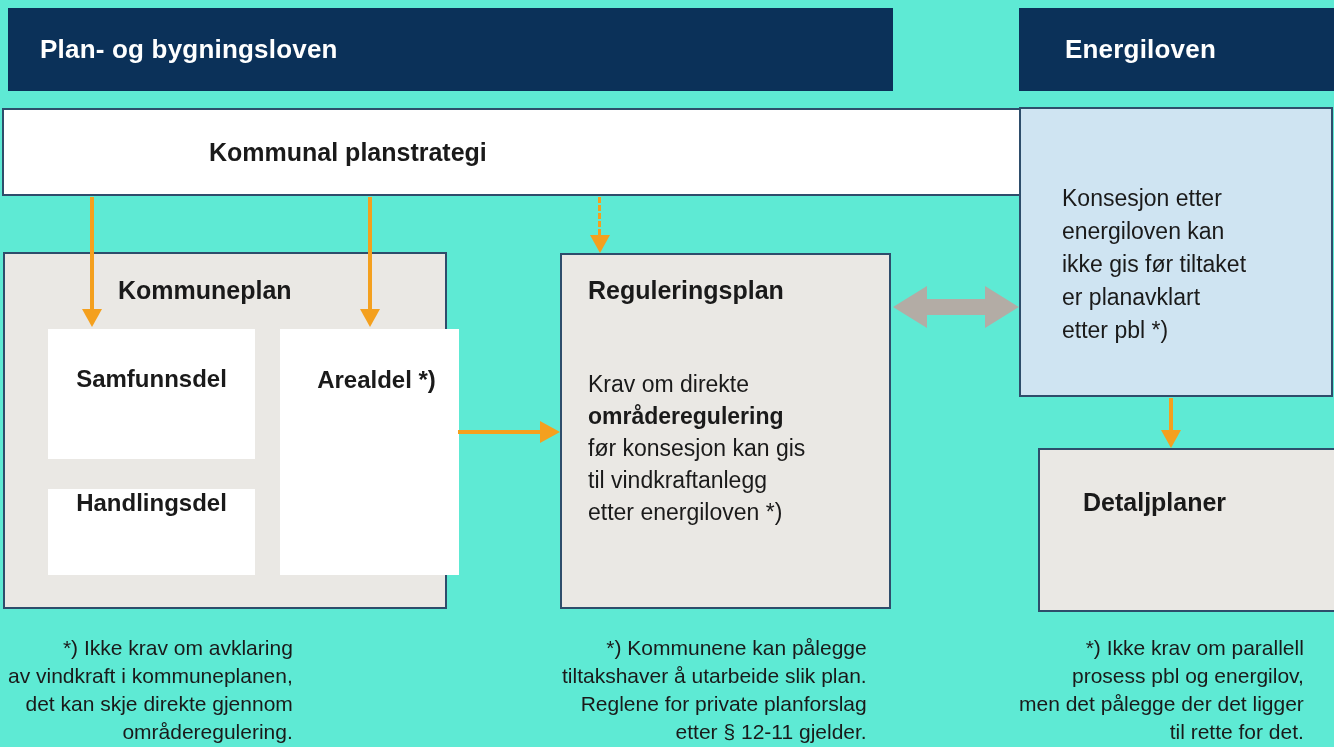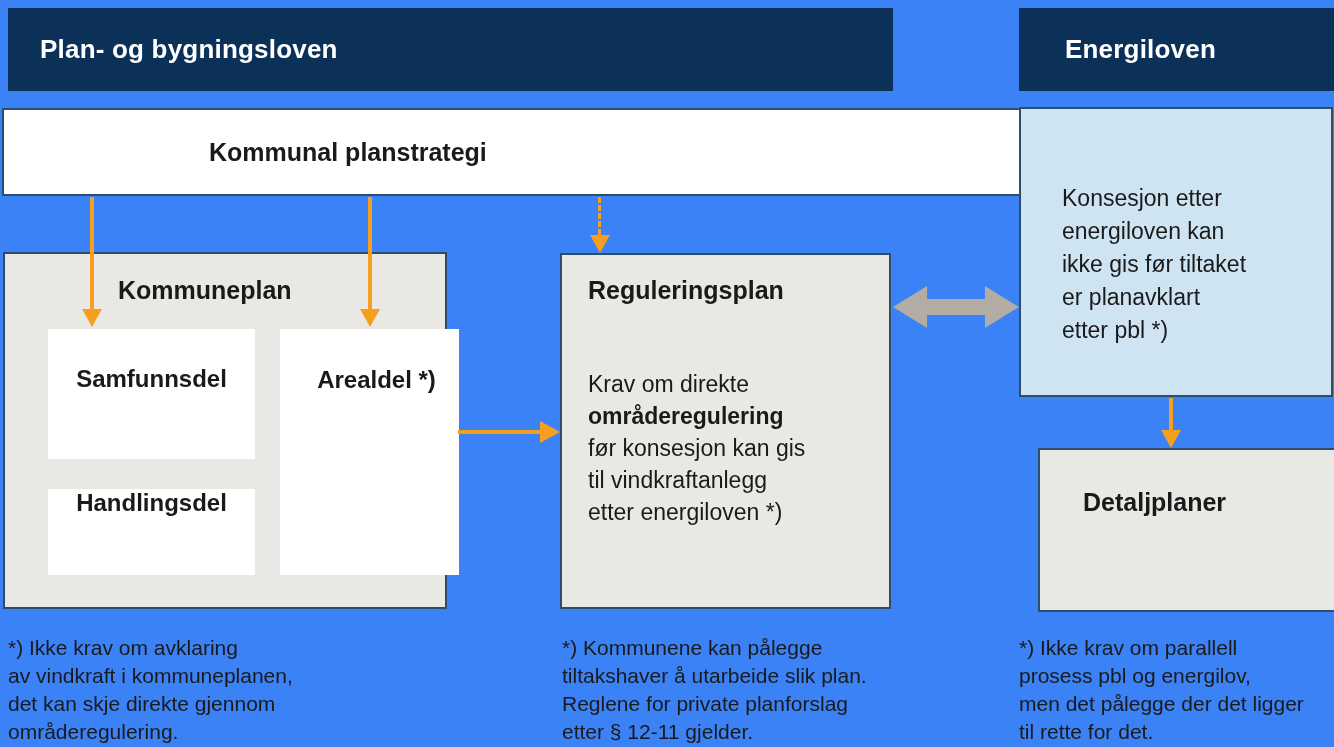--- a/index.html
+++ b/index.html
@@ -7,21 +7,21 @@
     --box-border:#2e4d6b;
     --gray-fill:#eae8e4;
     --blue-fill:#cfe4f2;
     --orange:#f4a01e;
     --arrow-gray:#b3aca5;
     --ink:#1a1a1a;
   }
   *{margin:0;padding:0;box-sizing:border-box;}
   html,body{background:#fff;}
   body{font-family:"Liberation Sans","DejaVu Sans",sans-serif;color:var(--ink);}
-  .canvas{position:relative;width:1334px;height:747px;background:#3b82f6;overflow:hidden;}
+  .canvas{position:relative;width:1334px;height:747px;background:#5eead4;overflow:hidden;}
 
   .hdr{position:absolute;background:var(--navy);color:#fff;display:flex;align-items:center;
        font-size:26px;font-weight:700;letter-spacing:.2px;}
   .hdr-pbl{left:8px;top:8px;width:885px;height:83px;padding-left:32px;}
   .hdr-energi{left:1019px;top:8px;width:315px;height:83px;padding-left:46px;}
 
   .box{position:absolute;border:2px solid var(--box-border);}
   .box-planstrategi{left:2px;top:108px;width:1027px;height:88px;background:#fff;
        display:flex;align-items:center;padding-left:205px;font-size:25px;font-weight:700;}
   .box-kommuneplan{left:3px;top:252px;width:444px;height:357px;background:var(--gray-fill);}
@@ -35,21 +35,21 @@
   .white-box{position:absolute;background:#fff;text-align:center;font-size:24px;font-weight:700;}
   .wb-samfunnsdel{left:43px;top:75px;width:207px;height:130px;padding-top:36px;}
   .wb-arealdel{left:275px;top:75px;width:179px;height:246px;padding-top:37px;padding-left:14px;}
   .wb-handlingsdel{left:43px;top:235px;width:207px;height:86px;}
 
   .rp-title{padding:21px 0 0 26px;font-size:25px;font-weight:700;}
   .rp-body{position:absolute;left:26px;top:113px;font-size:23px;line-height:32px;}
   .rp-body .b{font-weight:700;}
   .pre{white-space:pre-line;}
 
-  .footnote{position:absolute;font-size:21px;line-height:28px;white-space:pre-line;}
+  .footnote{position:absolute;font-size:21px;line-height:28px;white-space:pre-line;text-align:right;}
   .fn-left{left:8px;top:634px;}
   .fn-mid{left:562px;top:634px;}
   .fn-right{left:1019px;top:634px;}
 
   
   .aline-v{position:absolute;width:4px;background:var(--orange);}
   .aline-h{position:absolute;height:4px;background:var(--orange);}
   .ahead-down{position:absolute;width:0;height:0;
       border-left:10px solid transparent;border-right:10px solid transparent;
       border-top:18px solid var(--orange);}

